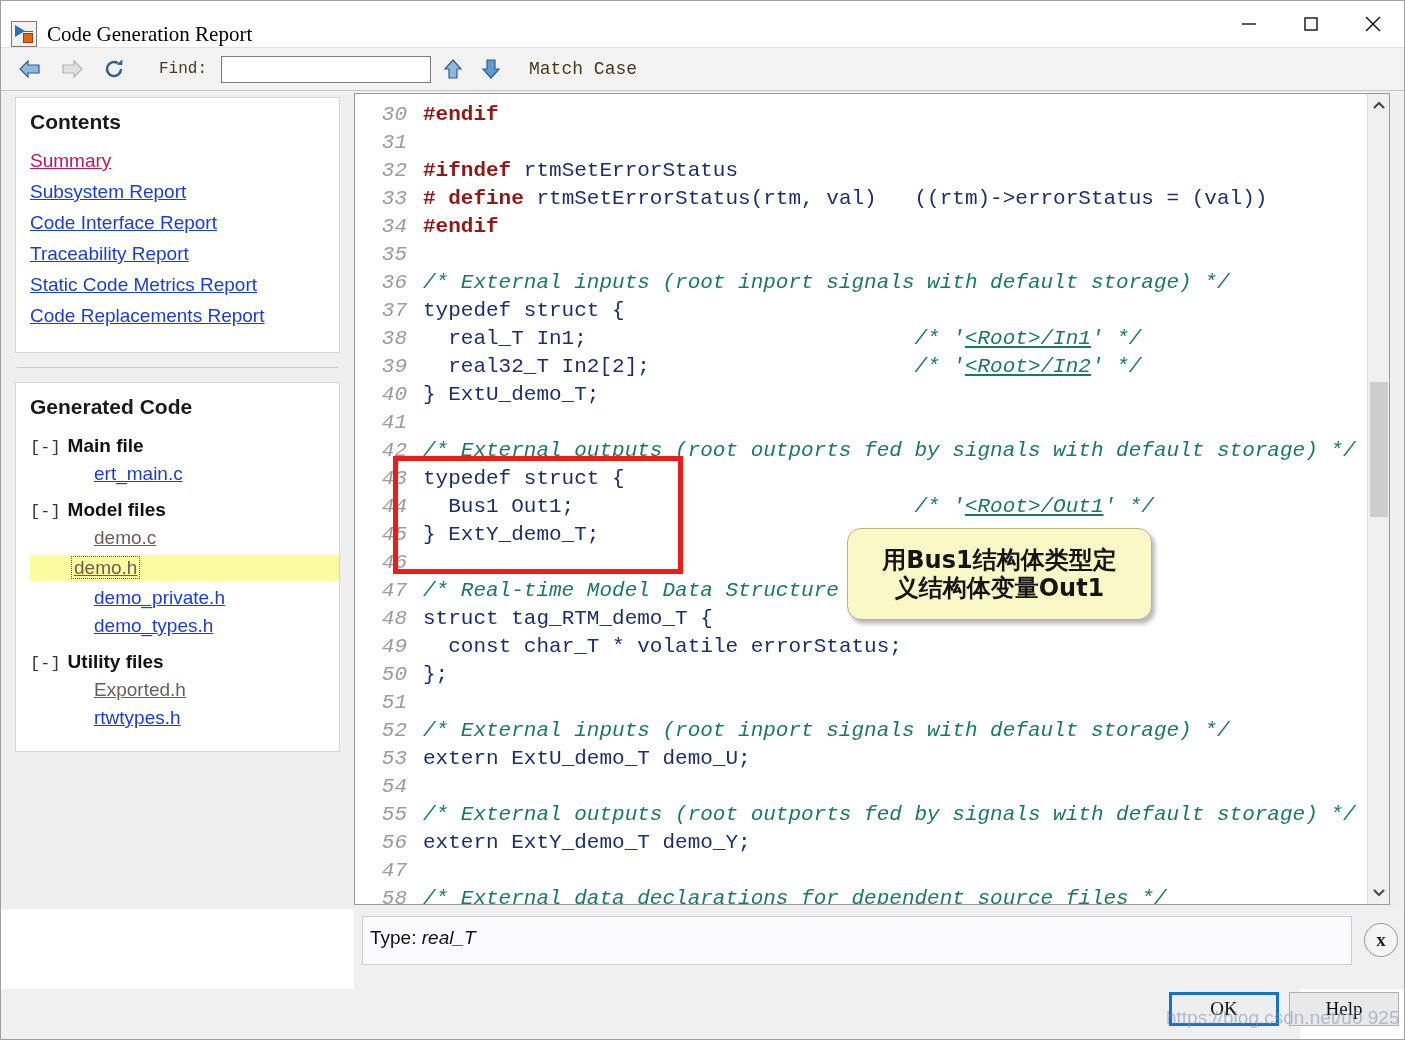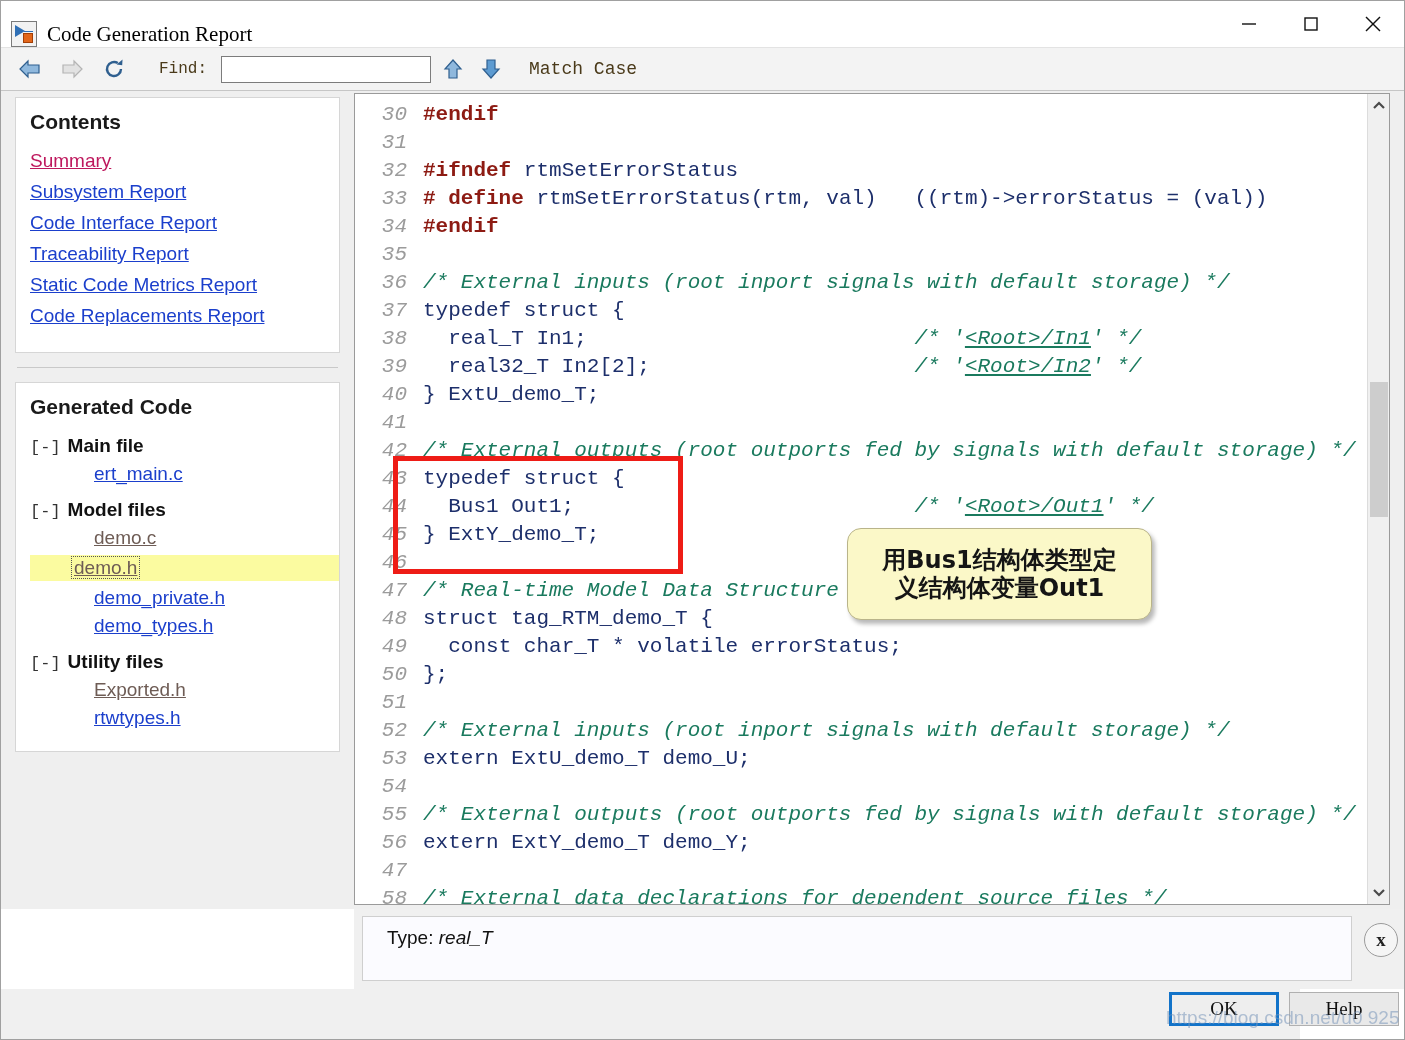--- a/index.html
+++ b/index.html
@@ -254,24 +254,24 @@
 
   
   .infobar {
     position: absolute; left: 353px; top: 908px;
     width: 1050px; height: 80px;
     background: #f0f0f0;
     display: flex; align-items: flex-start;
   }
   .infobox {
     margin: 7px 0 0 8px;
-    width: 990px; height: 65px;
+    width: 990px; height: 49px;
     background: #fbfbff;
     border: 1px solid #cfcfcf;
-    padding: 8px 24px;
+    padding: 8px 7px;
     font-size: 19px; color: #111;
     line-height: 1.35;
   }
   .ital { font-style: italic; }
   .ilink { color: #1b3fcc; text-decoration: underline; cursor: pointer; }
   .close-circle {
     margin-top: 14px; margin-left: 12px;
     width: 34px; height: 34px;
     border-radius: 50%;
     border: 1px solid #9b9b9b;

